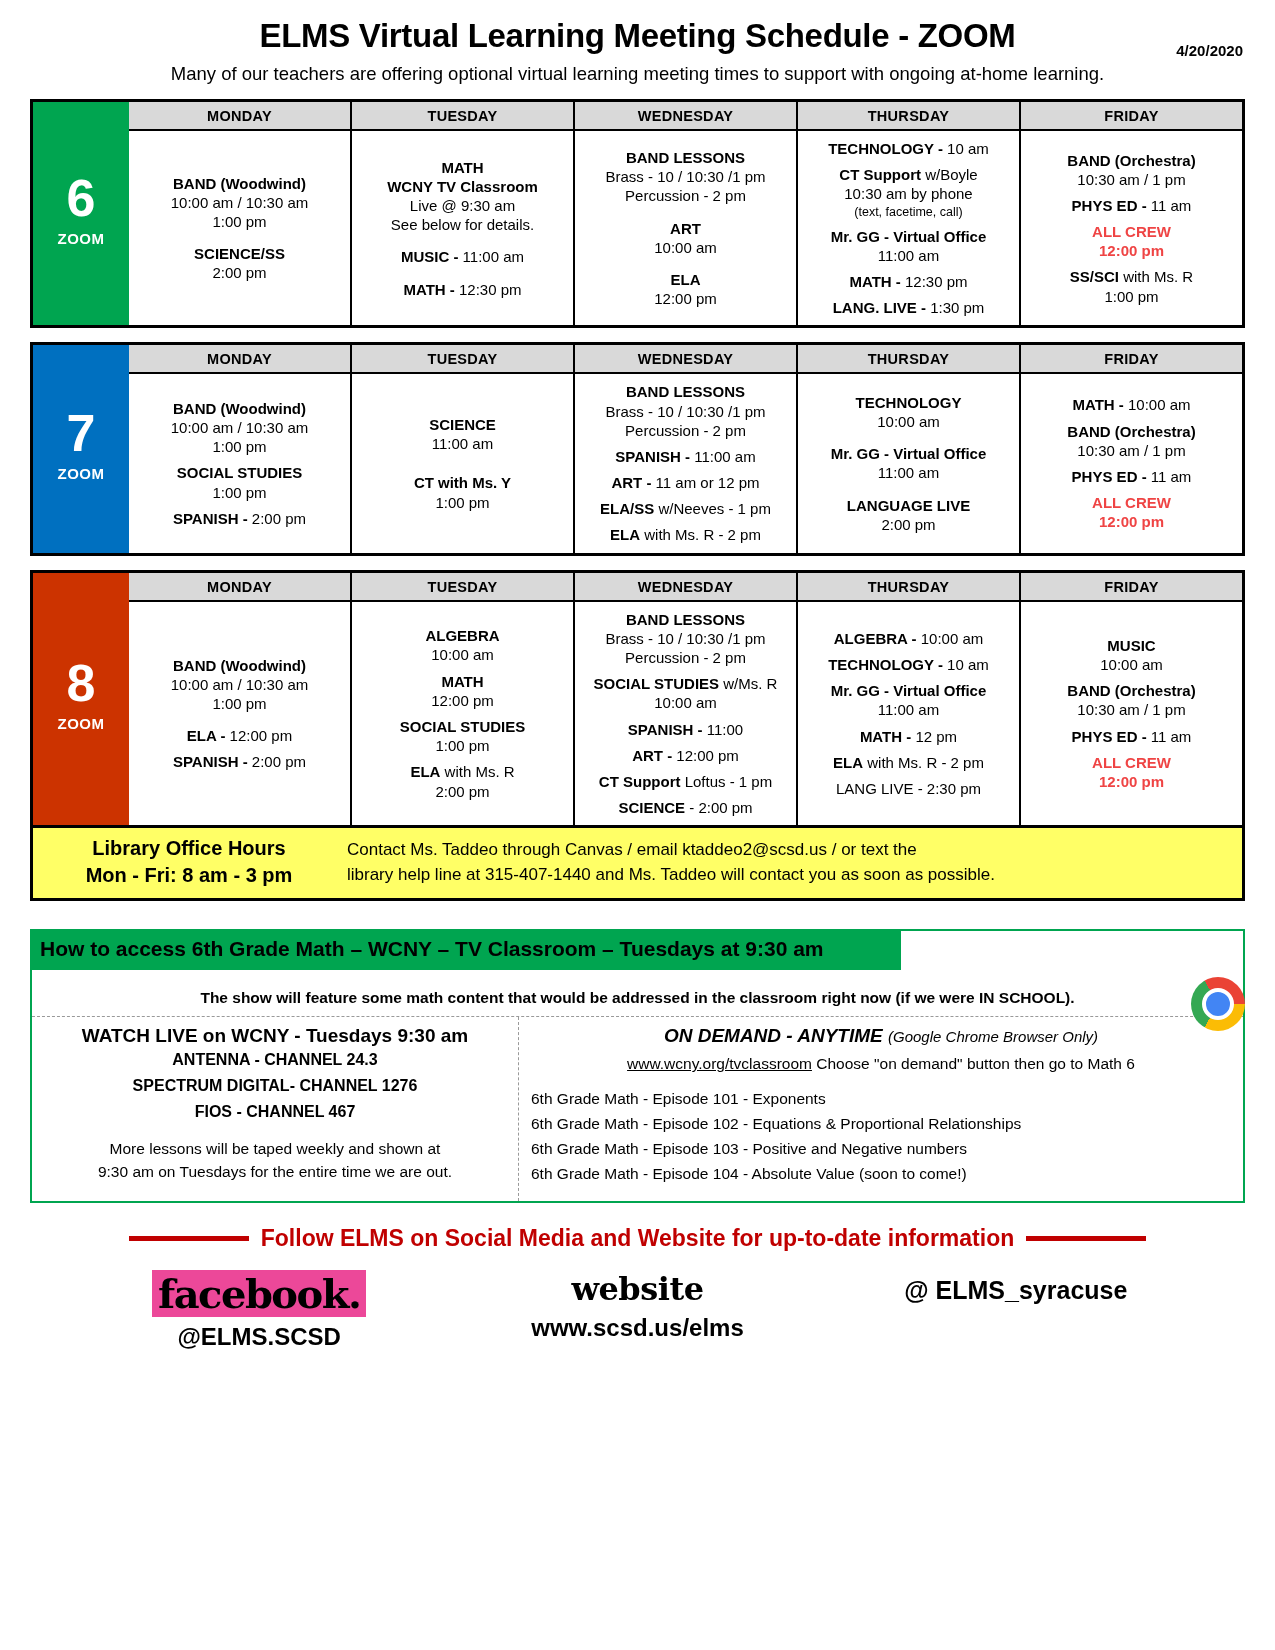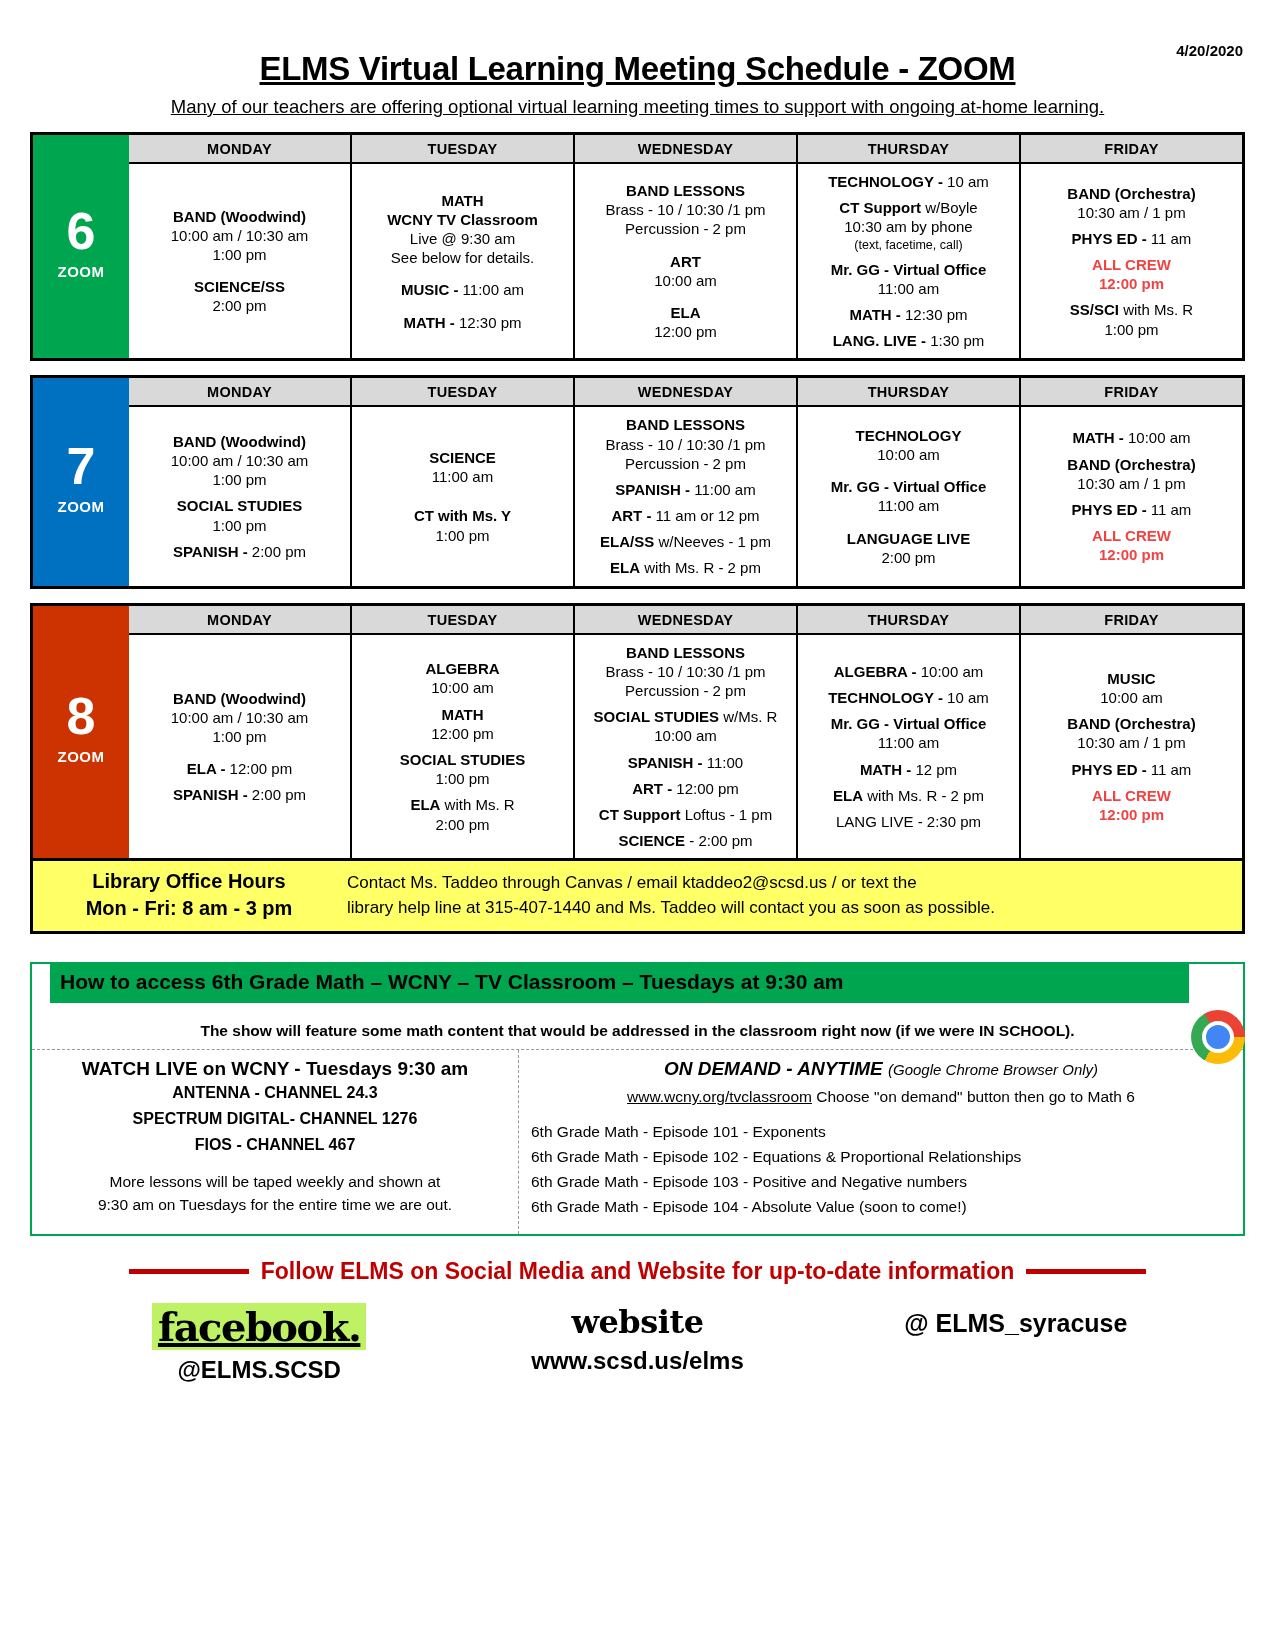--- a/index.html
+++ b/index.html
@@ -8,21 +8,21 @@
     width: 1275px; height: 1650px;
     background: #ffffff;
     font-family: "Liberation Sans", sans-serif;
     color: #000;
     position: relative;
     overflow: hidden;
   }
   .page { padding: 0 30px; position: relative; }
 
   
-  .header { position: relative; padding-top: 50px; text-decoration: underline; }
+  .header { position: relative; padding-top: 17px; }
   .title {
     text-align: center;
     font-size: 33px;
     font-weight: bold;
     letter-spacing: -0.3px;
   }
   .date {
     position: absolute;
     right: 2px; top: 42px;
     font-size: 15px;
@@ -108,23 +108,23 @@
   }
 
   
   .wcny-wrap { margin-top: 28px; position: relative; }
   .wcny-box { border: 2px solid #00a550; position: relative; }
   .wcny-head {
     background: #00a550;
     font-size: 21px;
     font-weight: bold;
     padding: 8px 10px 9px;
-    width: 1139px;
+    width: 871px;
     position: absolute;
-    top: -2px; left: -2px; margin-left: 20px;
+    top: -2px; left: -2px;
   }
   .wcny-body { padding-top: 50px; }
   .wcny-note {
     text-align: center;
     font-size: 15.5px;
     font-weight: bold;
     padding: 8px 12px 9px;
   }
   .wcny-cols {
     display: flex;
@@ -170,24 +170,23 @@
   .follow-row { display: flex; align-items: center; justify-content: center; gap: 12px; }
   .follow-line { height: 5px; width: 120px; background: #c00000; }
   .follow-text { font-size: 23px; font-weight: bold; color: #c00000; white-space: nowrap; }
   .social-row { display: flex; margin-top: 18px; padding: 0 40px; }
   .social { flex: 1 1 0; text-align: center; }
   .logo-fb {
     font-family: "DejaVu Serif", serif;
     font-weight: bold;
     font-size: 40px;
     letter-spacing: -1.5px;
-    background: #bef264;
+    background: #ec4899;
     display: inline-block;
     padding: 0 6px;
-    text-decoration: underline;
   }
   .logo-web {
     font-family: "DejaVu Serif", serif;
     font-weight: bold;
     font-size: 32px;
     letter-spacing: -0.5px;
   }
   .logo-tw {
     font-family: "DejaVu Serif", serif;
     font-weight: bold;

